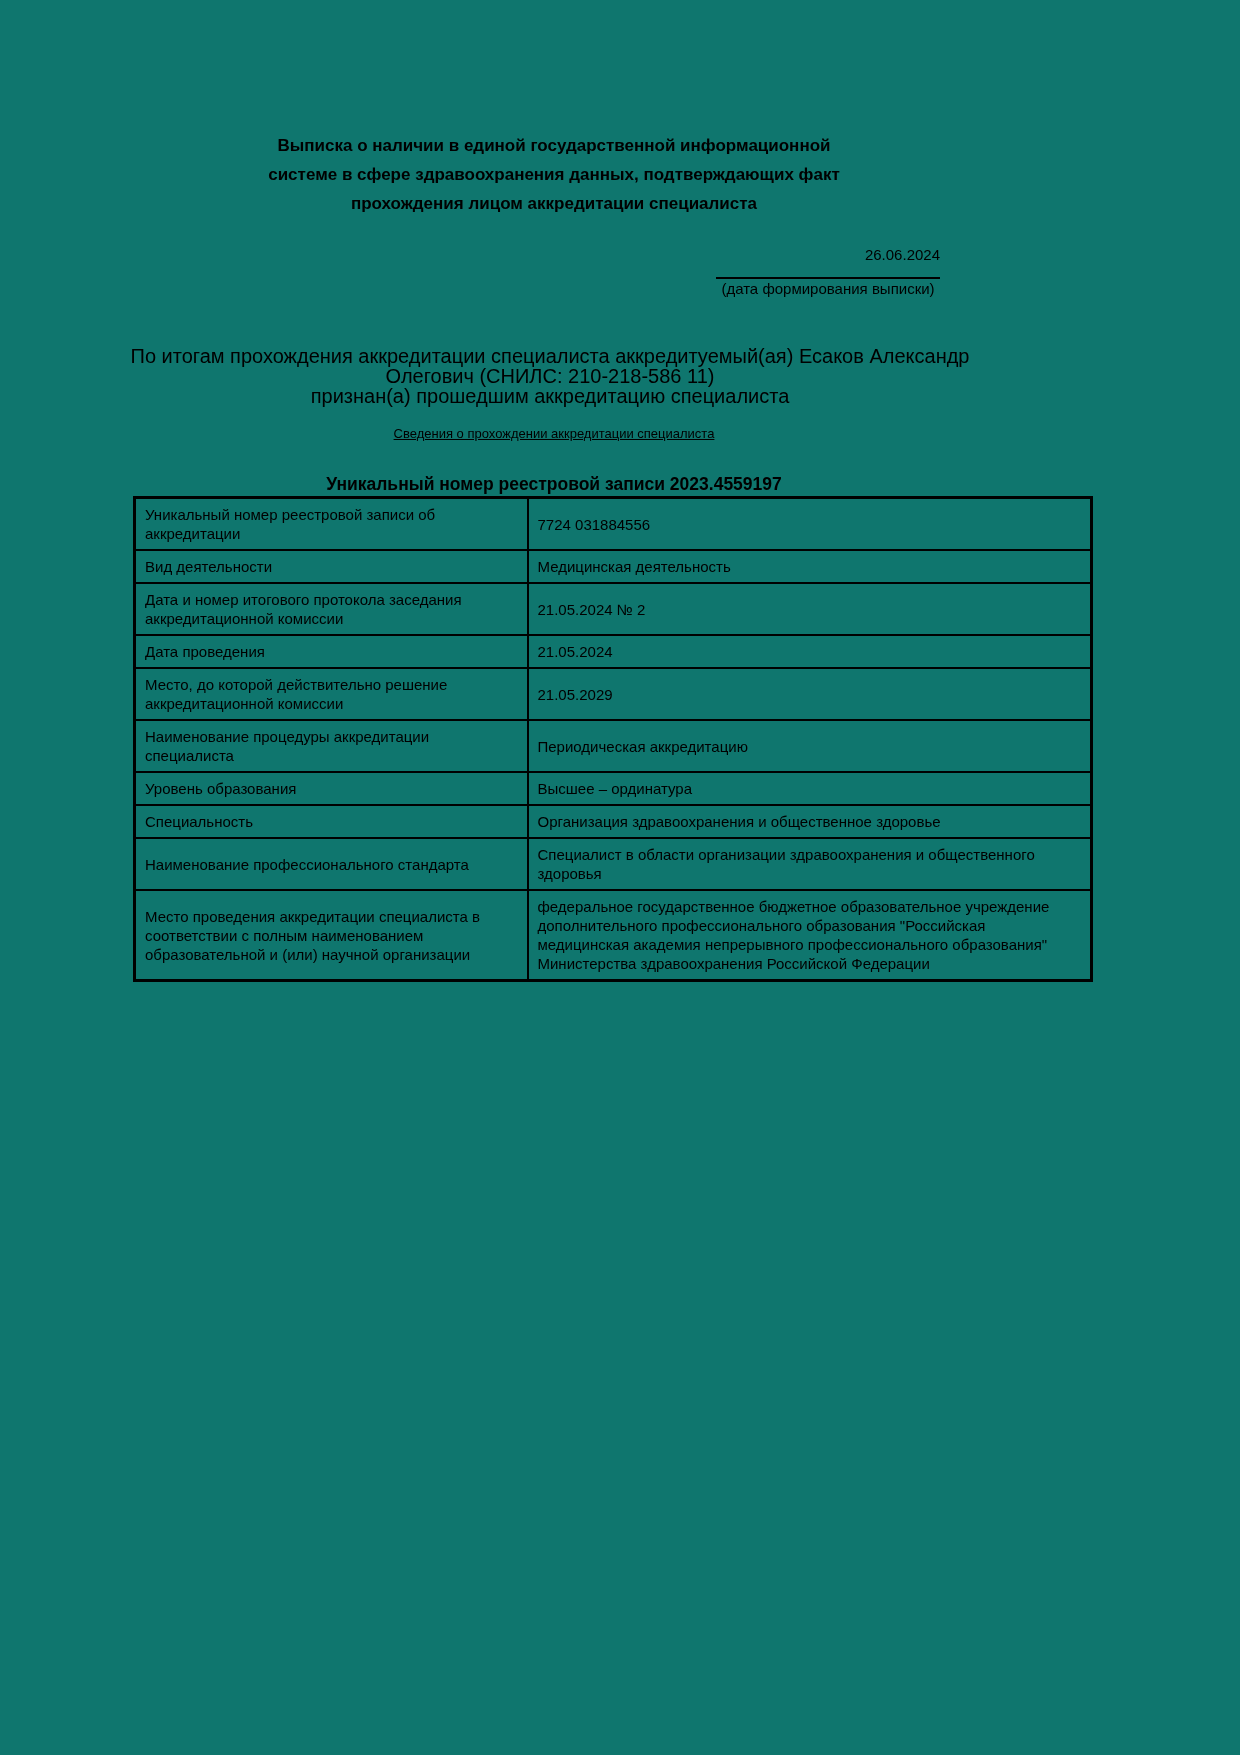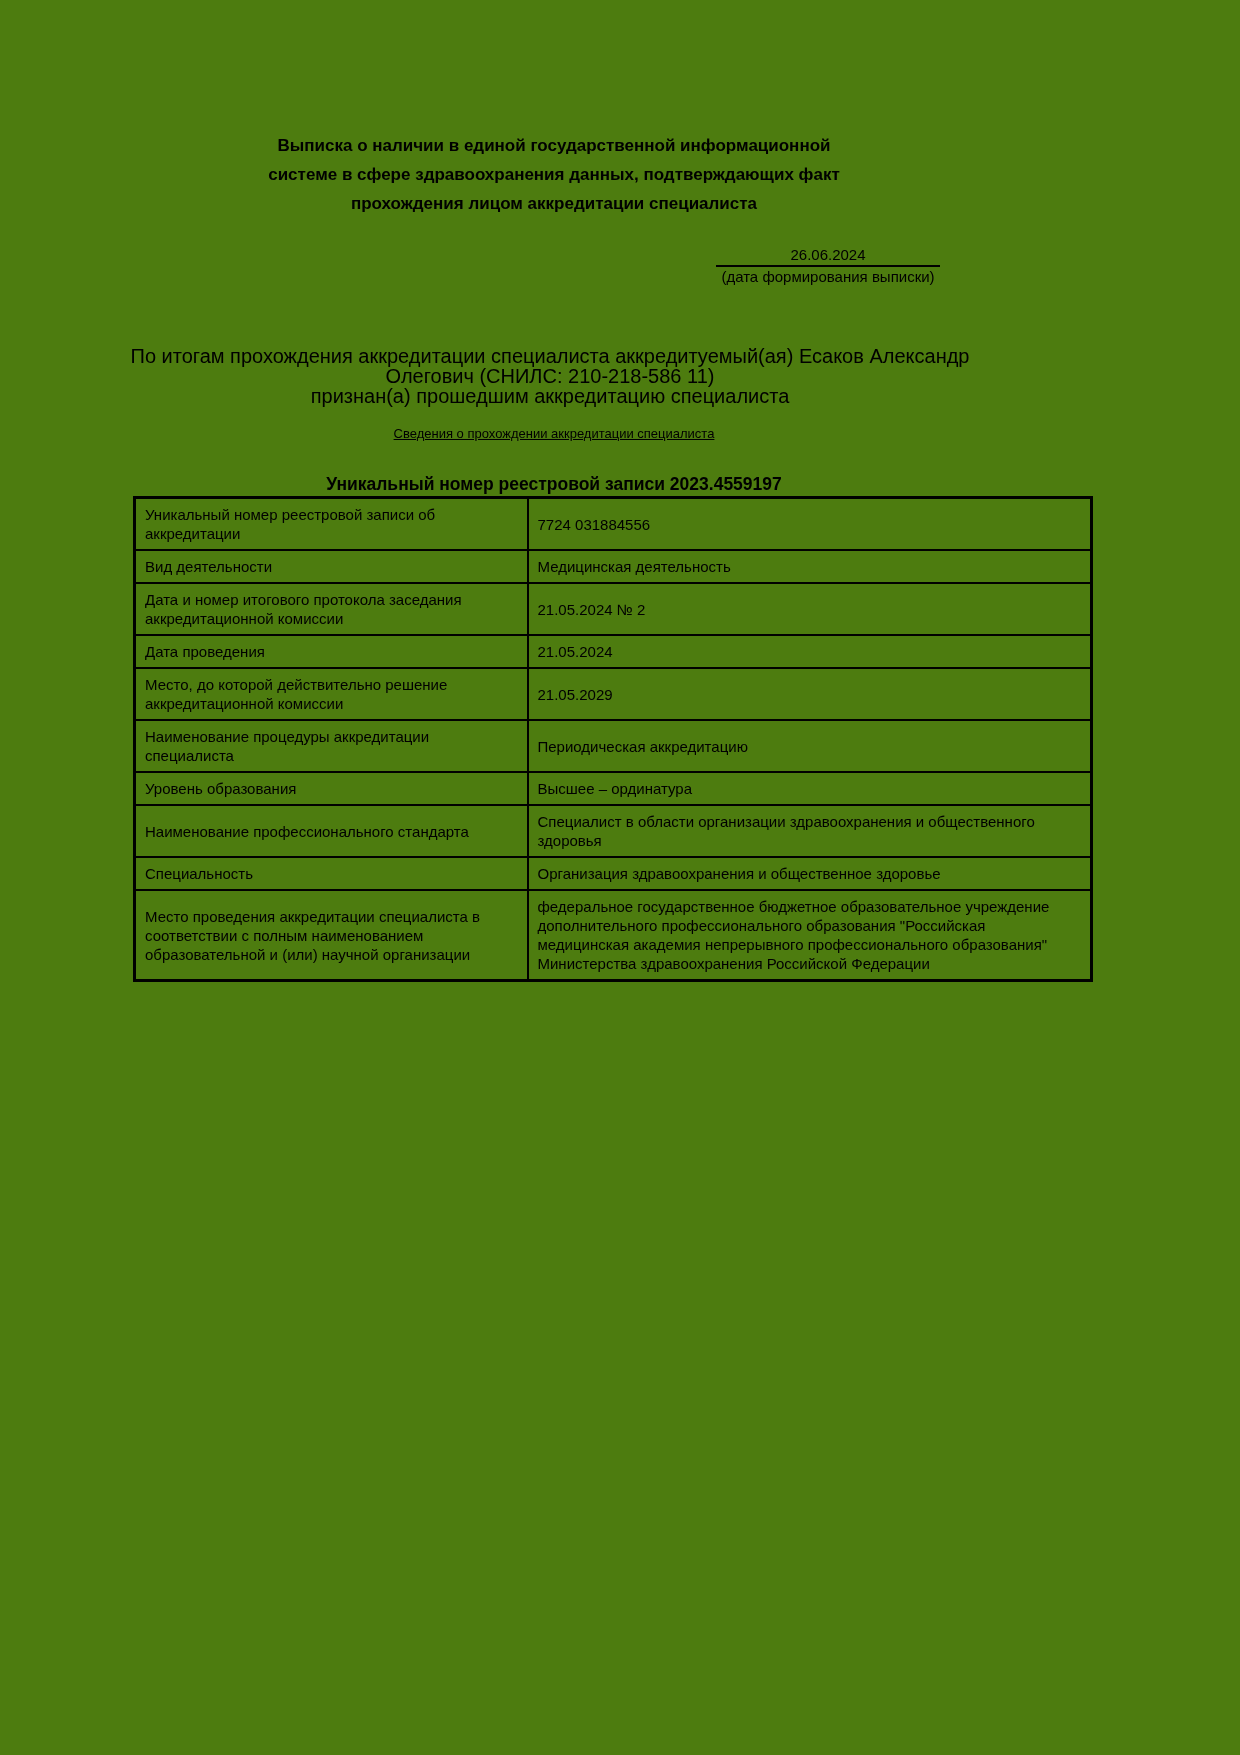--- a/index.html
+++ b/index.html
@@ -4,21 +4,21 @@
 <style>
   html, body {
     margin: 0;
     padding: 0;
     background: #ffffff;
   }
   .page {
     position: relative;
     width: 1240px;
     height: 1755px;
-    background: #4d7c0f;
+    background: #0f766e;
     color: #000000;
     font-family: "Liberation Sans", sans-serif;
     overflow: hidden;
   }
   .doc-title {
     position: absolute;
     left: 133px;
     top: 131px;
     width: 842px;
     font-size: 17px;
@@ -31,22 +31,23 @@
     position: absolute;
     left: 716px;
     top: 245px;
     width: 224px;
     text-align: center;
   }
   .date-value {
     display: block;
     font-size: 15px;
     line-height: 19px;
-    padding-bottom: 1px;
+    padding-bottom: 13px;
     border-bottom: 2px solid #000000;
+    text-align: right;
   }
   .date-caption {
     display: block;
     font-size: 15px;
     line-height: 19px;
     padding-top: 0;
     white-space: nowrap;
   }
   .intro-paragraph {
     position: absolute;
@@ -148,26 +149,26 @@
       </tr>
       <tr>
         <td>Наименование процедуры аккредитации специалиста</td>
         <td>Периодическая аккредитацию</td>
       </tr>
       <tr>
         <td>Уровень образования</td>
         <td>Высшее – ординатура</td>
       </tr>
       <tr>
+        <td>Специальность</td>
+        <td>Организация здравоохранения и общественное здоровье</td>
+      </tr>
+      <tr>
         <td>Наименование профессионального стандарта</td>
         <td>Специалист в области организации здравоохранения и общественного здоровья</td>
-      </tr>
-      <tr>
-        <td>Специальность</td>
-        <td>Организация здравоохранения и общественное здоровье</td>
       </tr>
       <tr>
         <td>Место проведения аккредитации специалиста в соответствии с полным наименованием образовательной и (или) научной организации</td>
         <td>федеральное государственное бюджетное образовательное учреждение дополнительного профессионального образования "Российская медицинская академия непрерывного профессионального образования" Министерства здравоохранения Российской Федерации</td>
       </tr>
     </tbody>
   </table>
 
 </div>
 

